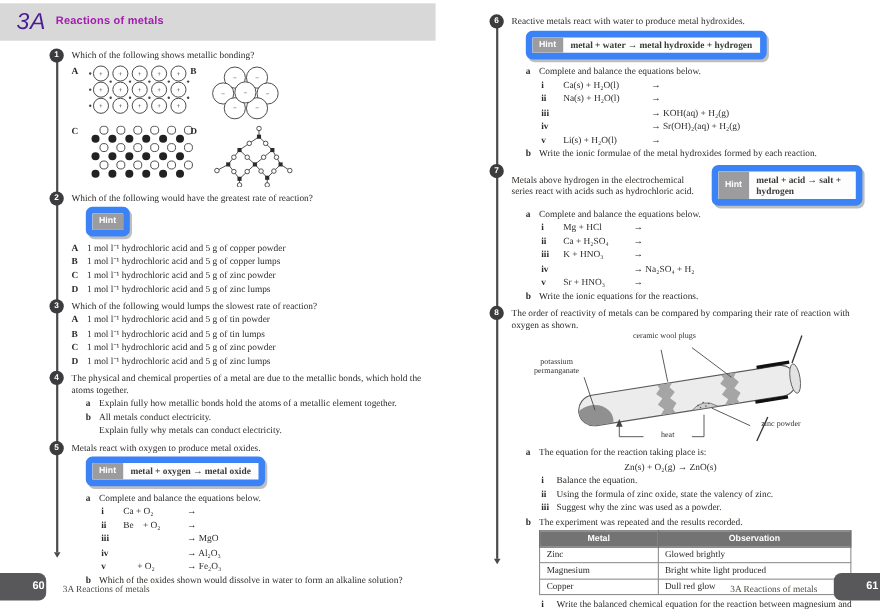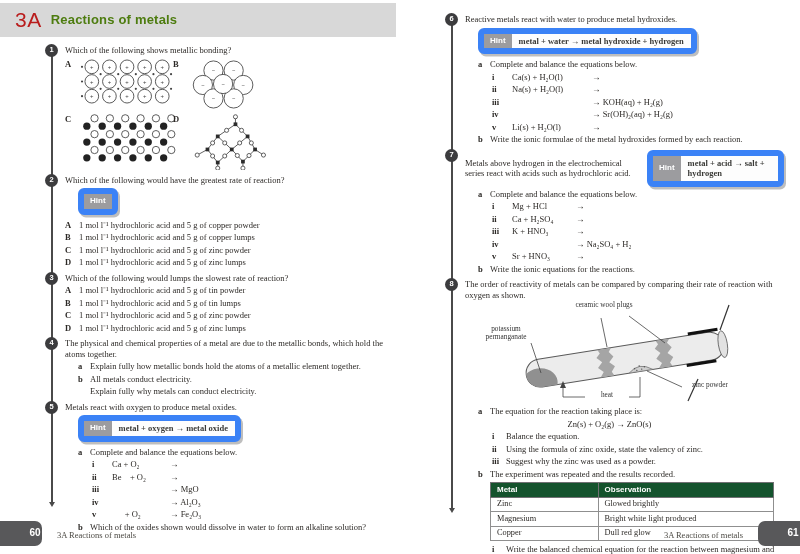--- a/index.html
+++ b/index.html
@@ -4,22 +4,22 @@
 <style>
   * { box-sizing: border-box; margin: 0; padding: 0; }
   html,body { width:800px; height:554px; background:#ffffff; }
   body { font-family:"Liberation Serif", serif; font-size:8.5px; line-height:10.5px; color:#2d2a27; overflow:hidden; }
 
   .spread { position:relative; width:800px; height:554px; display:flex; }
   .page { position:relative; width:400px; height:554px; }
 
   
   .header-bar { margin:3px 4px 0 0; height:34px; background:#d8d8d8; display:flex; align-items:center; padding-left:15px; }
-  .unit-code { font-family:"Liberation Sans", sans-serif; font-size:21px; color:#b91c1c; letter-spacing:0.5px; }
-  .chapter-title { font-family:"Liberation Sans", sans-serif; font-size:13px; font-weight:bold; color:#4d7c0f; margin-left:9px; letter-spacing:0.2px; }
+  .unit-code { font-family:"Liberation Sans", sans-serif; font-size:21px; color:#4c1d95; letter-spacing:0.5px;font-style:italic; }
+  .chapter-title { font-family:"Liberation Sans", sans-serif; font-size:10px; font-weight:bold; color:#a21caf; margin-left:9px; letter-spacing:0.2px; }
 
   
   .qcol { position:relative; padding-left:65px; padding-right:16px; z-index:1; }
   .page-left .qcol { padding-top:8px; }
   .page-right .qcol { padding-top:14px; }
   .timeline { position:absolute; left:51px; width:1.5px; background:#4a4a4a; z-index:0; }
   .page-left .timeline { top:54px; bottom:52px; }
   .page-right .timeline { top:20px; bottom:46px; }
   .timeline::after { content:""; position:absolute; bottom:-5px; left:-2.3px; border-left:3px solid transparent; border-right:3px solid transparent; border-top:5.5px solid #4a4a4a; }
 
@@ -61,21 +61,21 @@
   .app-label { position:absolute; font-family:"Liberation Serif", serif; font-size:7.3px; line-height:8.2px; color:#333; text-align:center; }
   .lbl-ceramic { left:92px; top:-2px; width:66px; }
   .lbl-potassium { left:-4px; top:22px; width:62px; }
   .lbl-zinc { left:202px; top:78px; width:58px; }
   .lbl-heat { left:108px; top:88px; width:40px; }
 
   .q8-eq { text-align:center; margin-top:2px; padding-right:30px; }
 
   
   table.results { border-collapse:collapse; margin:3px 0 3px 25px; width:284px; }
-  table.results th { background:#14532d; border:1px solid #707073; color:#fff; font-family:"Liberation Sans", sans-serif; font-weight:bold; font-size:8px; text-align:left; padding:1.5px 6px; }
+  table.results th { background:#737373; border:1px solid #707073; color:#fff; font-family:"Liberation Sans", sans-serif; font-weight:bold; font-size:8px; text-align:center; padding:1.5px 6px; }
   table.results td { border:1px solid #8f8f8f; padding:1.5px 6px; font-size:8.3px; }
   table.results .col-metal { width:38%; }
 
   
   .footer-tab { position:absolute; bottom:8px; width:42px; height:25px; background:#58585a; color:#fff; font-family:"Liberation Sans", sans-serif; font-weight:bold; font-size:10px; display:flex; align-items:center; justify-content:center; z-index:3;padding-left:28px; }
   .page-left .footer-tab { left:0; border-radius:0 7px 7px 0; }
   .page-right .footer-tab { right:0; border-radius:7px 0 0 7px; }
   .footer-label { position:absolute; bottom:14px; font-size:8.5px; color:#4c4a44; z-index:3; }
   .page-left .footer-label { left:57px; }
   .page-right .footer-label { right:57px; }

